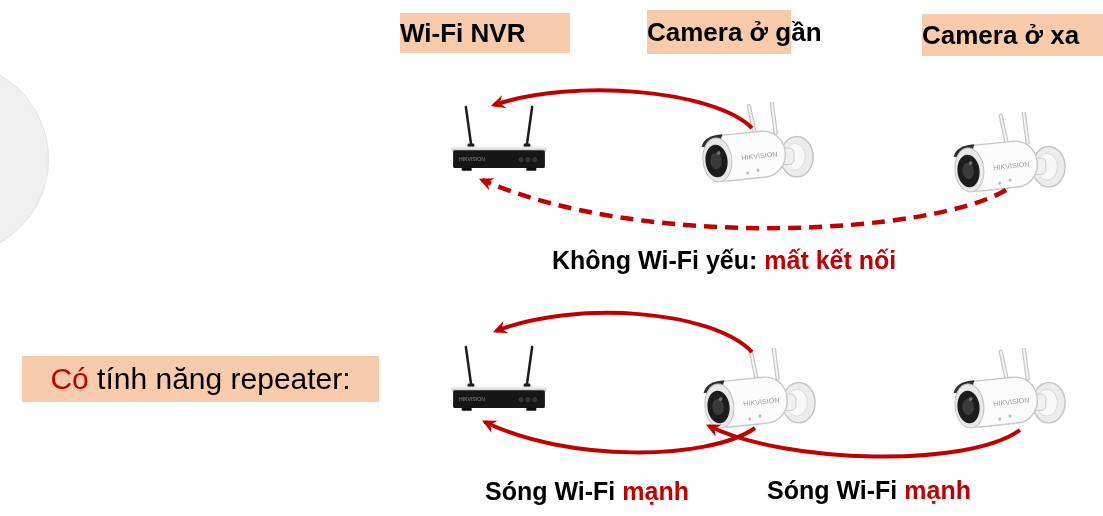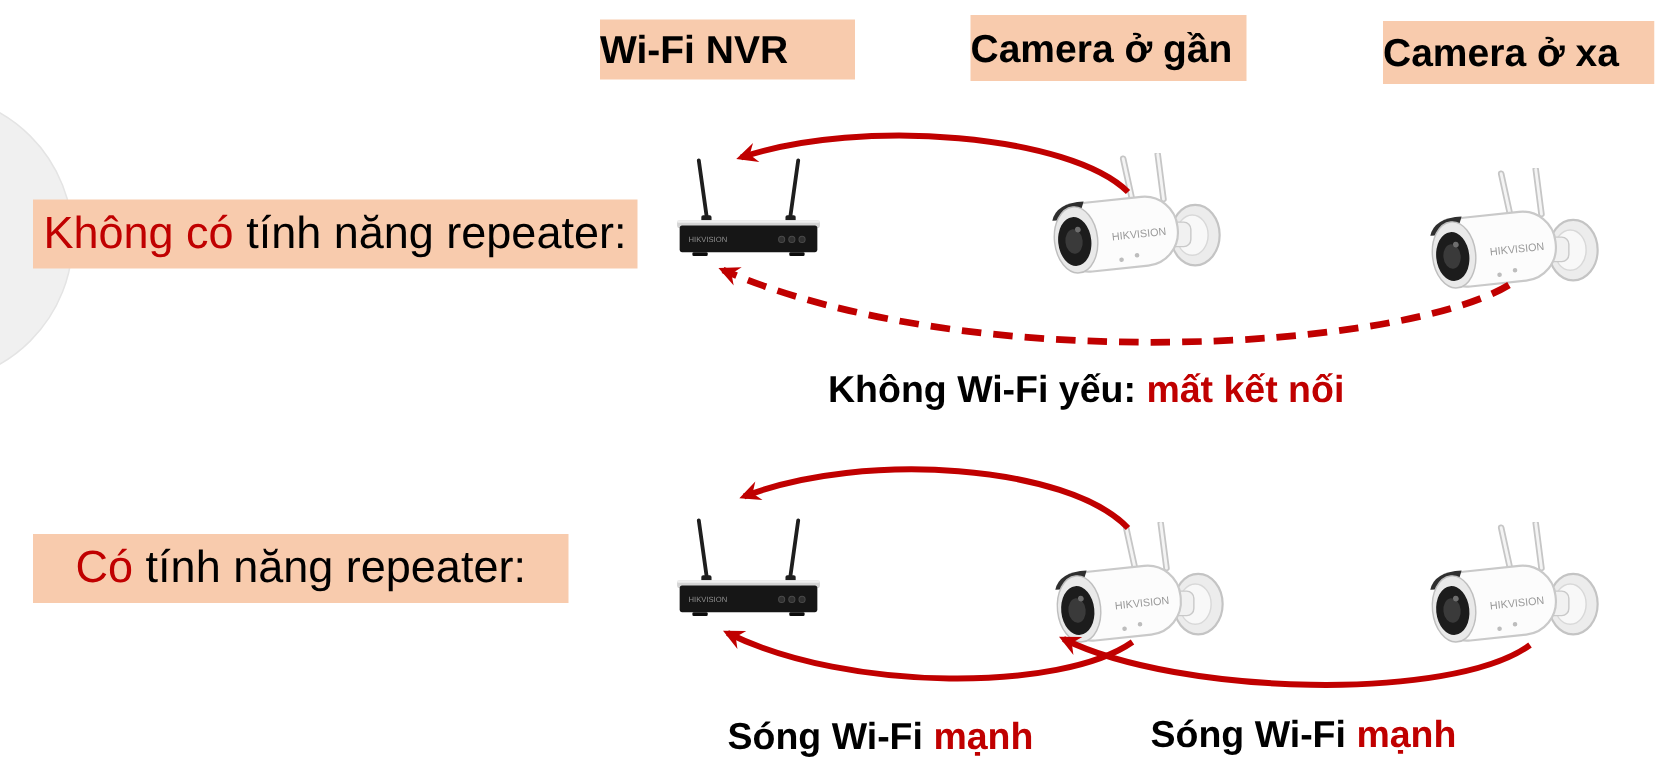--- a/index.html
+++ b/index.html
@@ -110,28 +110,27 @@
           <circle cx="60" cy="74" r="1.6" fill="#bdbdbd"></circle>
           <circle cx="71" cy="72" r="1.6" fill="#bdbdbd"></circle>
         </g>
       </symbol>
     </defs>
   </svg>
 
   <div class="peach-header" style="left:400px; top:13px; width:170px; height:40px;">
     <span>Wi-Fi NVR</span>
   </div>
-  <div class="peach-header" style="left:647px; top:10px; width:184px; height:44px;">
+  <div class="peach-header" style="left:647px; top:10px; width:144px; height:44px;">
     <span>Camera ở gần</span>
   </div>
   <div class="peach-header" style="left:922px; top:14px; width:204px; height:42px;">
     <span>Camera ở xa</span>
   </div>
 
-  <div class="row-label" style="left:22px; top:133px;"><span class="red">Không có </span><span>tính năng repeater:</span></div>
 
   <svg class="device" style="left:448px; top:100px;" width="102" height="75" viewBox="0 0 120 88">
       <use href="#sym-nvr"></use>
     </svg>
   <svg class="device" style="left:688px; top:102px;" width="135" height="96" viewBox="0 0 140 100">
       <use href="#sym-camera"></use>
     </svg>
   <svg class="device" style="left:940px; top:112px;" width="135" height="96" viewBox="0 0 140 100">
       <use href="#sym-camera"></use>
     </svg>

